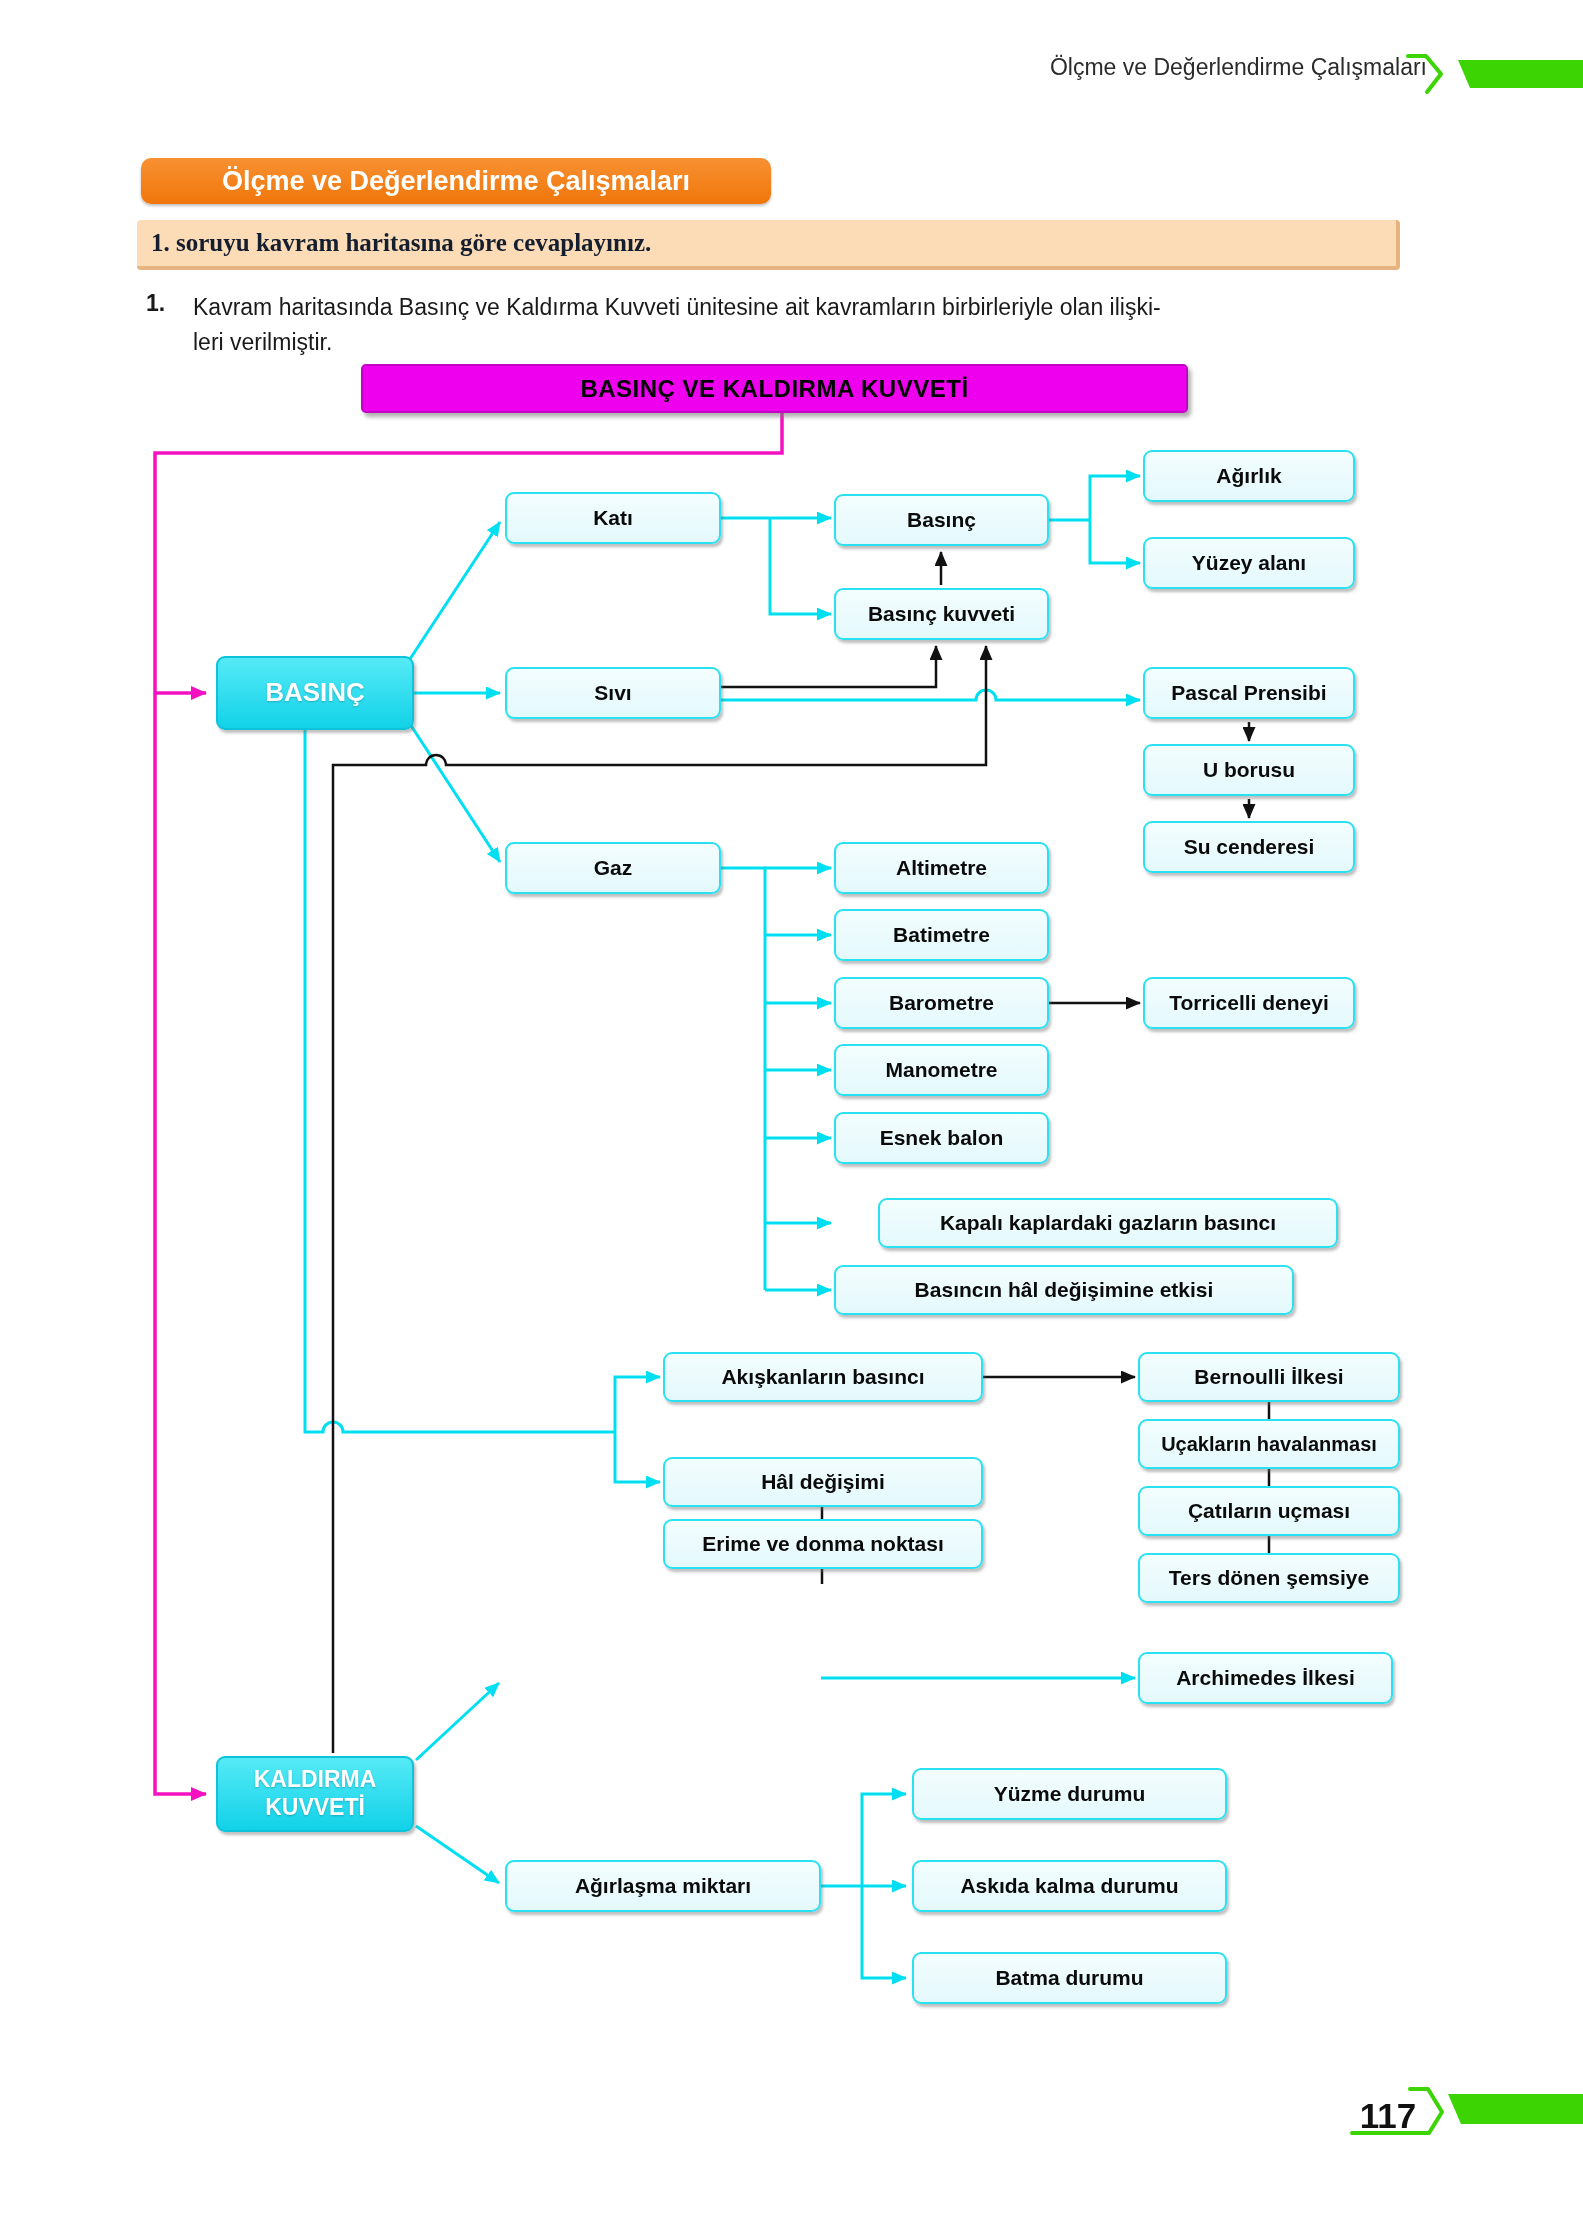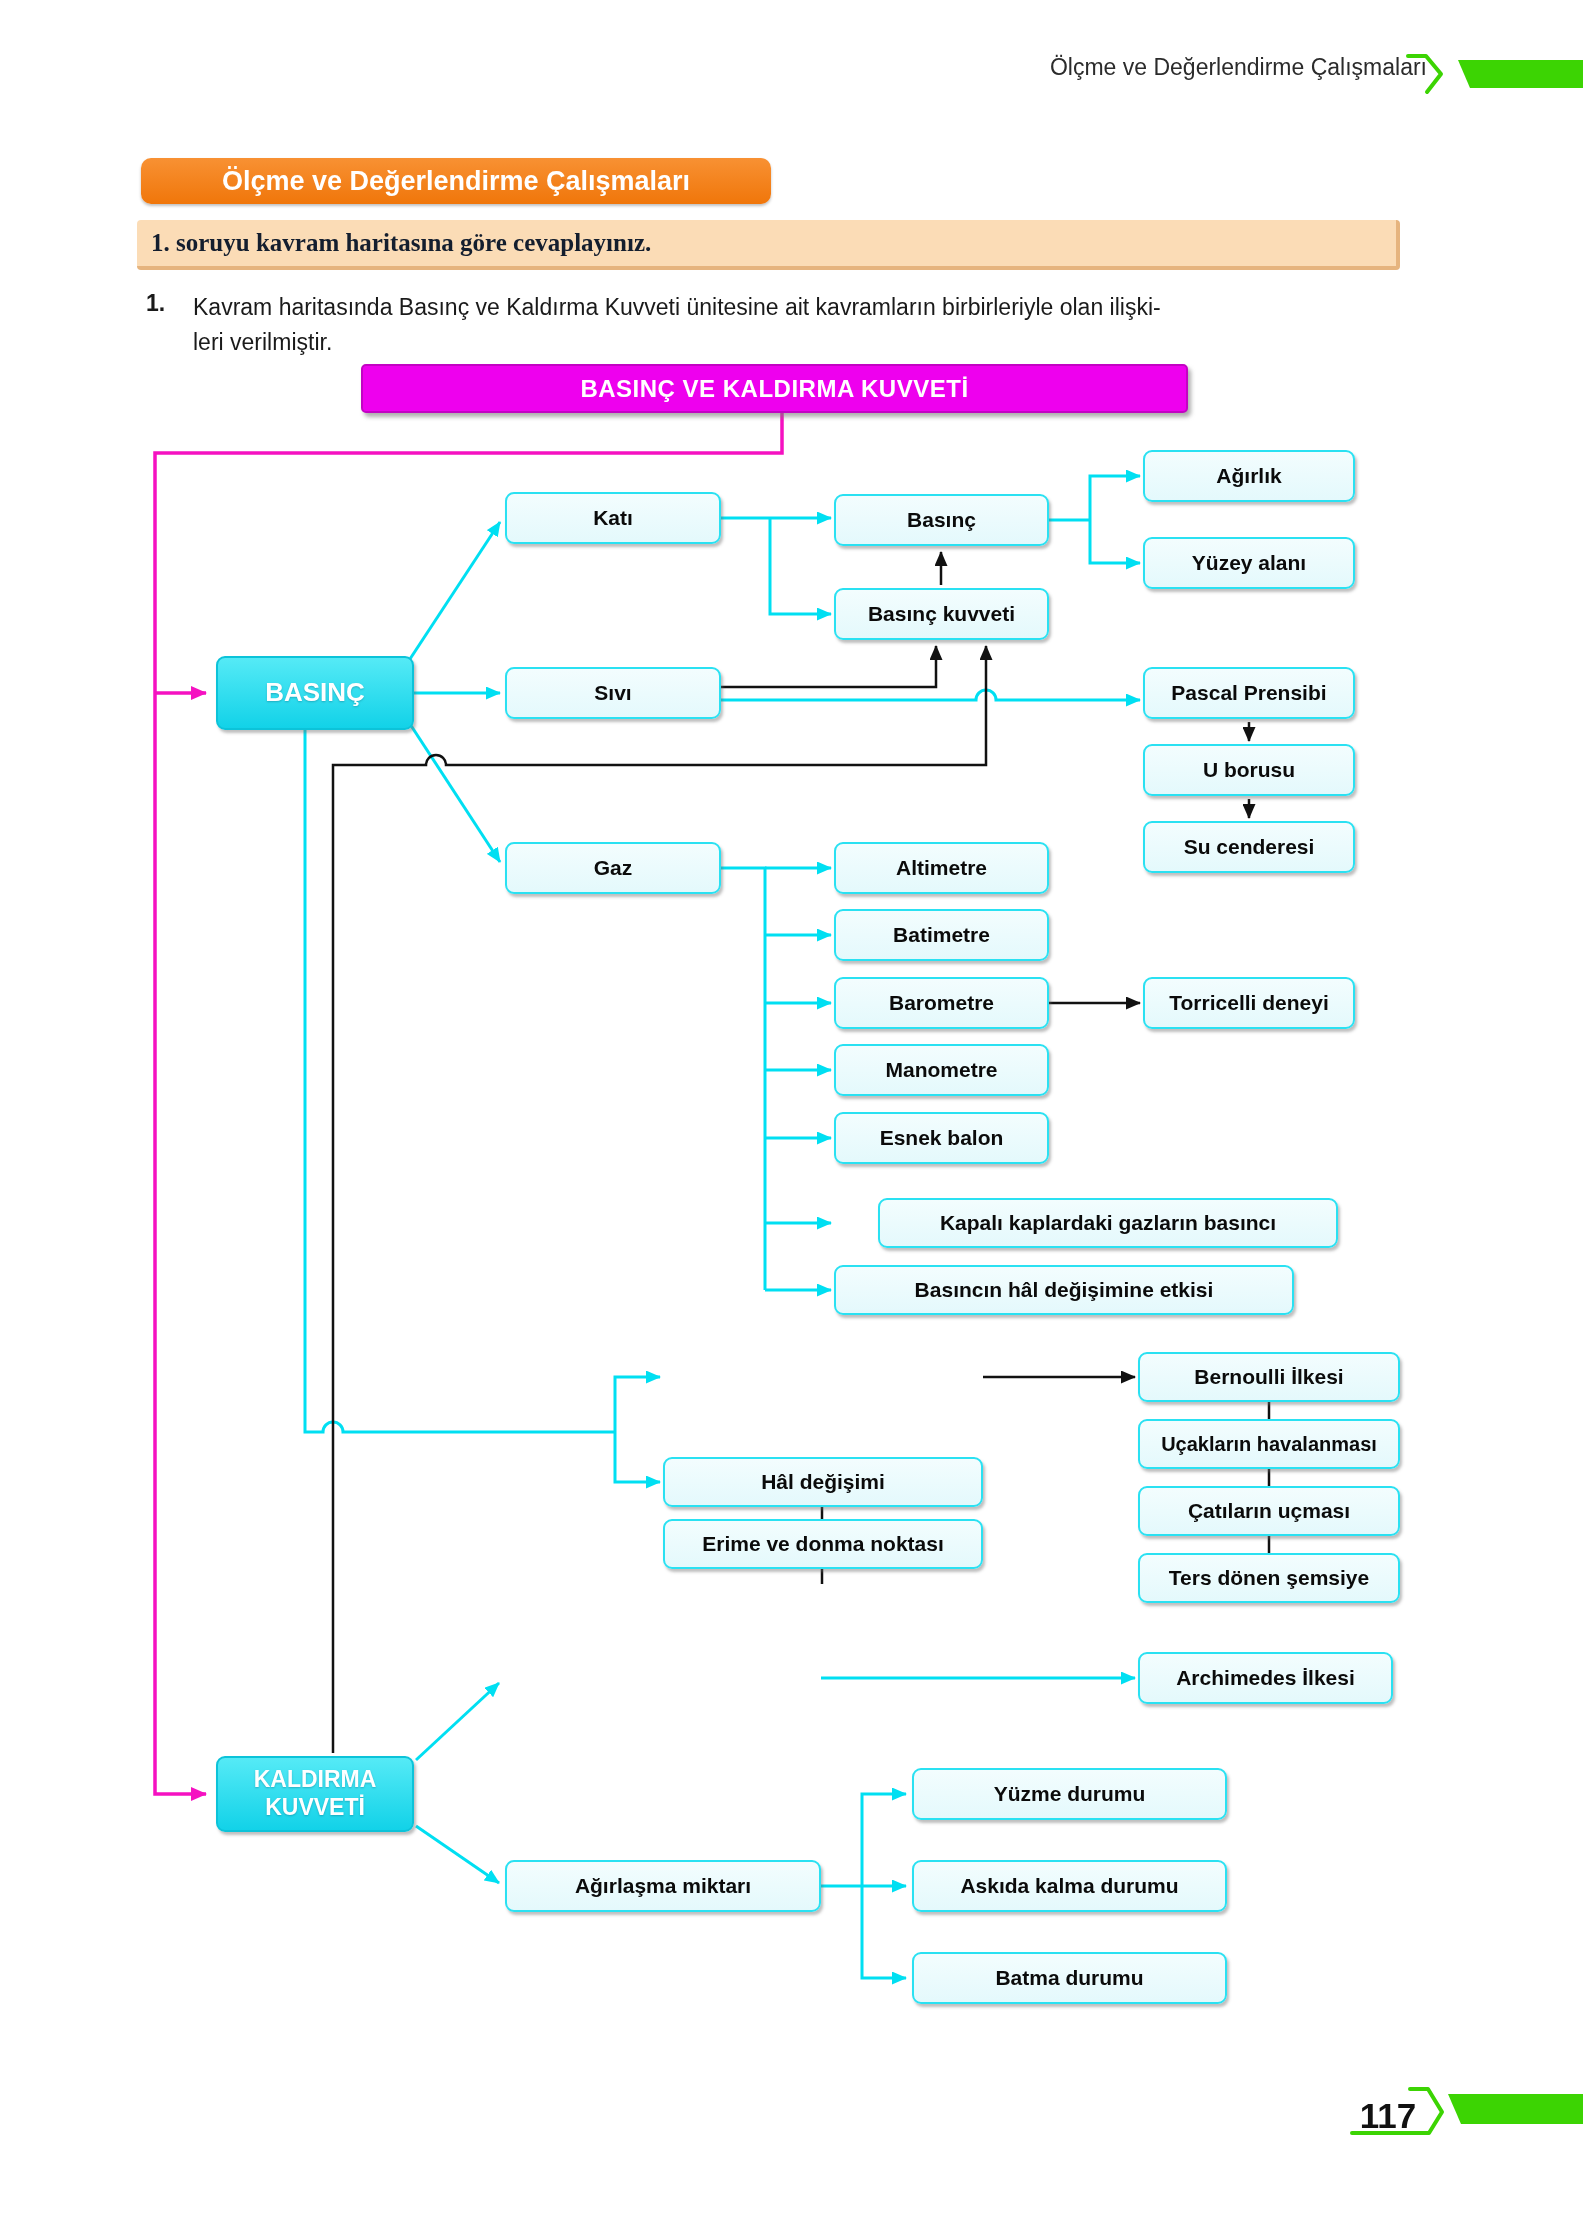--- a/index.html
+++ b/index.html
@@ -20,21 +20,21 @@
         background:#fbdcb6;border-right:4px solid #e6b47e;border-bottom:4px solid #e6b47e;
         border-radius:4px;box-sizing:border-box;}
   .instruction-banner span{display:block;padding-left:14px;line-height:46px;
         font-family:"Liberation Serif",serif;font-weight:bold;font-size:25px;color:#141e2e;}
   .q-num{position:absolute;left:146px;top:290px;font-weight:bold;font-size:23px;color:#1a1a1a;}
   .q-text{position:absolute;left:193px;top:290px;width:1220px;font-size:23px;color:#1a1a1a;line-height:35px;}
   .q-text span{display:block;}
   
   .root-box{position:absolute;left:361px;top:364px;width:827px;height:49px;z-index:2;
         background:#ee00ee;border:2px solid #c303c3;border-radius:5px;box-sizing:border-box;
-        box-shadow:3px 4px 4px rgba(120,120,120,.6);color:#ffffff;font-weight:bold;font-size:24px;
+        box-shadow:3px 4px 4px rgba(120,120,120,.6);color:#000000;font-weight:bold;font-size:24px;
         display:flex;align-items:center;justify-content:center;letter-spacing:.5px;}
   .node{position:absolute;box-sizing:border-box;z-index:2;
         border:2.5px solid #2ae1f2;border-radius:9px;
         background:linear-gradient(180deg,#f3fdfe 0%,#e4f9fc 100%);
         box-shadow:2px 3px 3px rgba(110,110,110,.45);
         display:flex;flex-direction:column;align-items:center;justify-content:center;
         font-weight:bold;font-size:21px;color:#0b0b0b;text-align:center;line-height:1.2;}
   .node.main{background:linear-gradient(180deg,#55eaf6 0%,#12d2e8 100%);border-color:#0cc3d9;
         color:#fff;font-size:26px;text-shadow:0 1px 2px rgba(0,90,110,.35);}
   .node.main.small{font-size:23px;}
@@ -145,20 +145,21 @@
   <div class="node" style="left:1143px;top:821px;width:212px;height:52px;">Su cenderesi</div>
   <div class="node" style="left:834px;top:842px;width:215px;height:52px;">Altimetre</div>
   <div class="node" style="left:834px;top:909px;width:215px;height:52px;">Batimetre</div>
   <div class="node" style="left:834px;top:977px;width:215px;height:52px;">Barometre</div>
   <div class="node" style="left:1143px;top:977px;width:212px;height:52px;">Torricelli deneyi</div>
   <div class="node" style="left:834px;top:1044px;width:215px;height:52px;">Manometre</div>
   <div class="node" style="left:834px;top:1112px;width:215px;height:52px;">Esnek balon</div>
   <div class="node" style="left:834px;top:1198px;width:460px;height:50px;margin-left:44px;">Kapalı kaplardaki gazların basıncı</div>
   <div class="node" style="left:834px;top:1265px;width:460px;height:50px;">Basıncın hâl değişimine etkisi</div>
 
+  <div class="node" style="left:663px;top:1352px;width:320px;height:50px;">Akışkanların basıncı</div>
   <div class="node" style="left:663px;top:1457px;width:320px;height:50px;">Hâl değişimi</div>
   <div class="node" style="left:663px;top:1519px;width:320px;height:50px;">Erime ve donma noktası</div>
   <div class="node" style="left:1138px;top:1352px;width:262px;height:50px;">Bernoulli İlkesi</div>
   <div class="node" style="left:1138px;top:1419px;width:262px;height:50px;font-size:20px;">Uçakların havalanması</div>
   <div class="node" style="left:1138px;top:1486px;width:262px;height:50px;">Çatıların uçması</div>
   <div class="node" style="left:1138px;top:1553px;width:262px;height:50px;">Ters dönen şemsiye</div>
 
   <div class="node" style="left:1138px;top:1652px;width:255px;height:52px;">Archimedes İlkesi</div>
   <div class="node" style="left:912px;top:1768px;width:315px;height:52px;">Yüzme durumu</div>
   <div class="node" style="left:505px;top:1860px;width:316px;height:52px;">Ağırlaşma miktarı</div>

